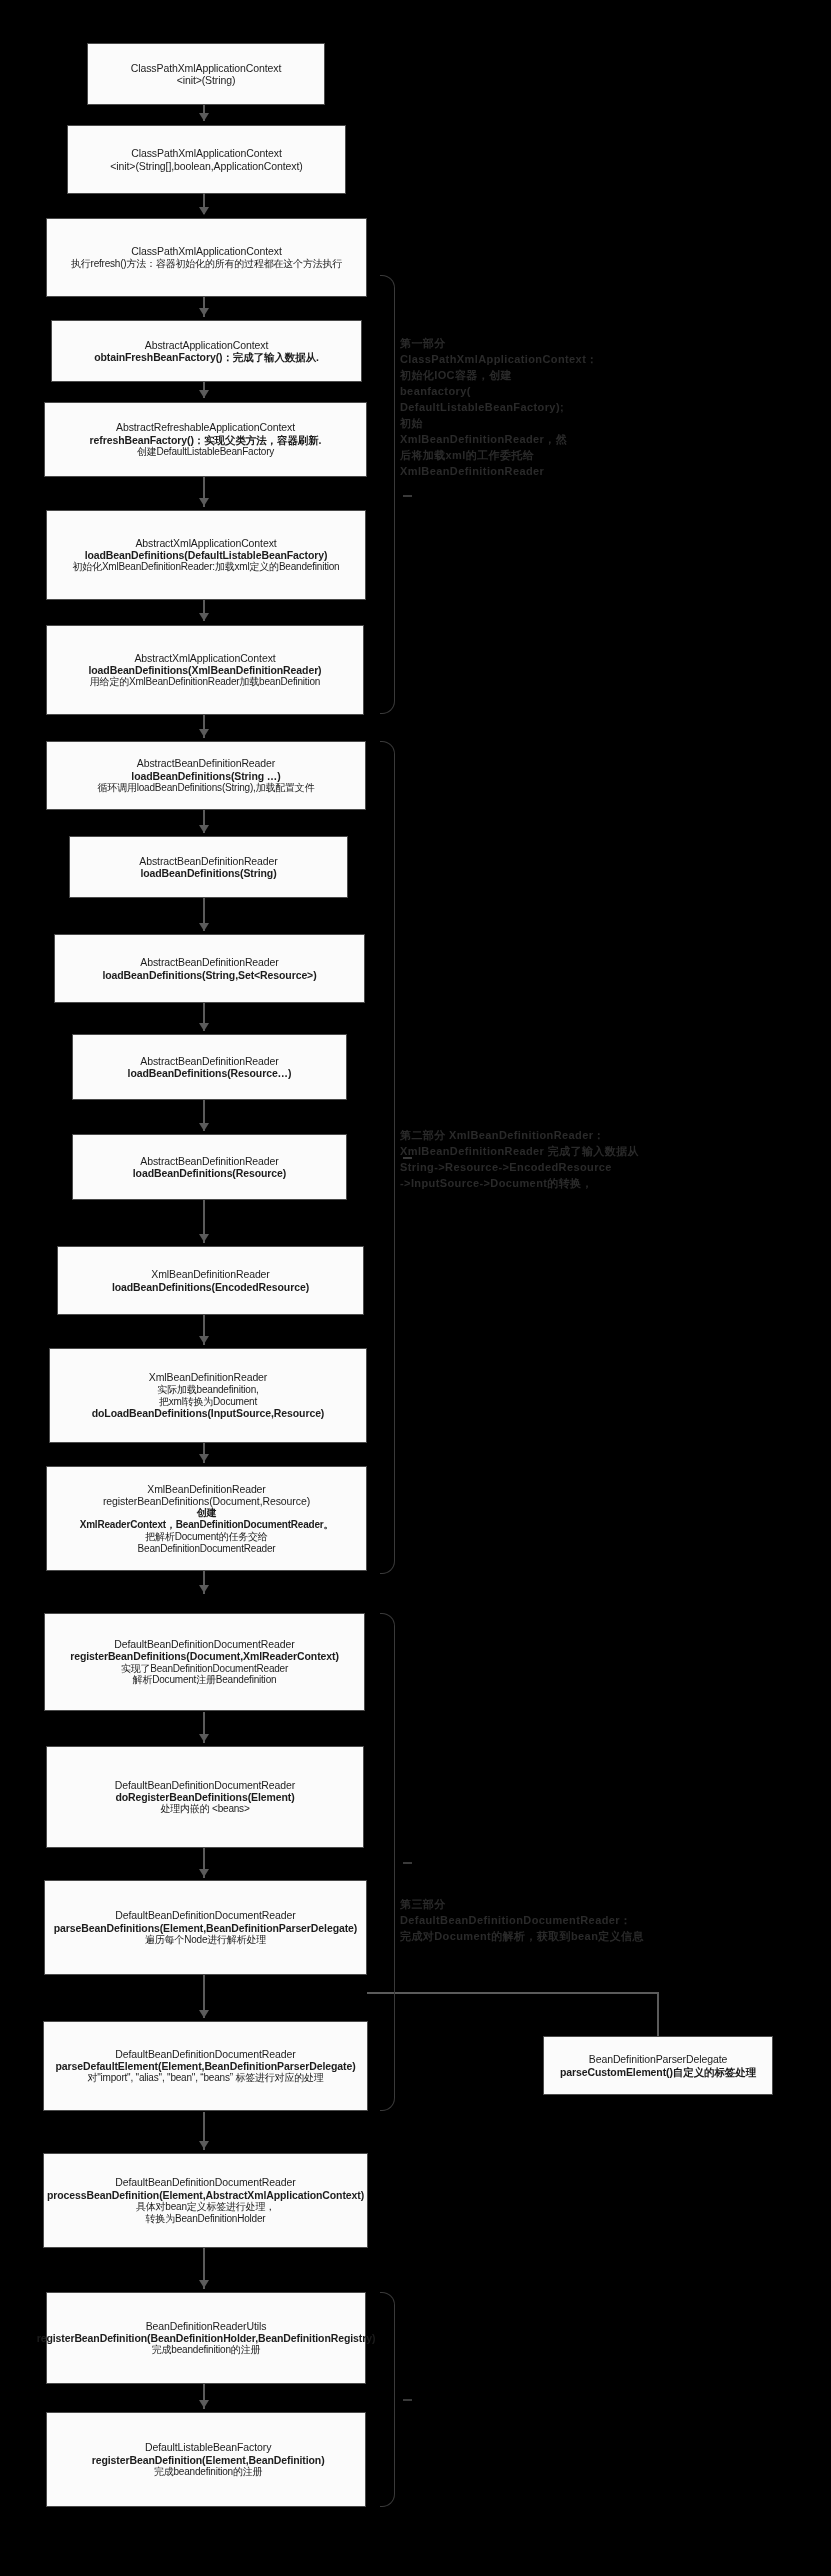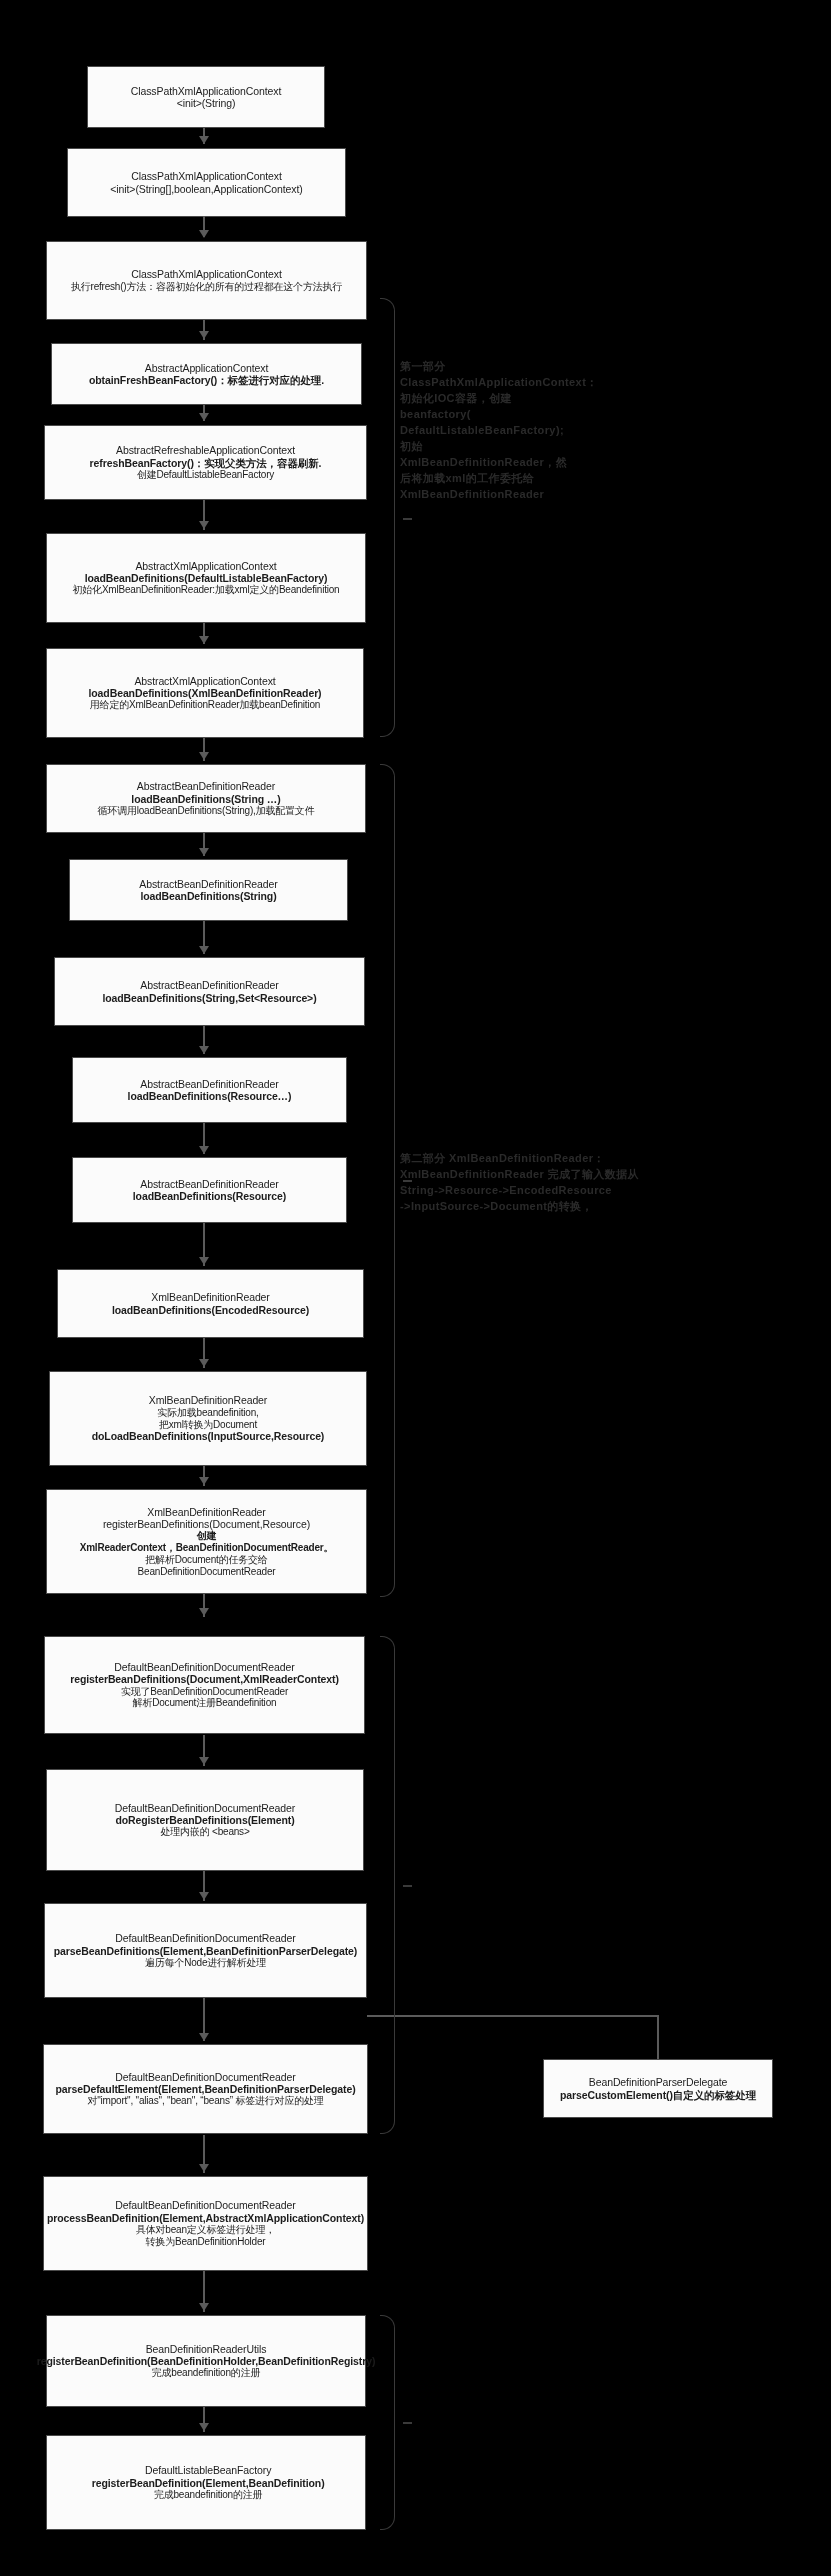--- a/index.html
+++ b/index.html
@@ -12,21 +12,20 @@
     height: 2576px;
     position: relative;
     font-family: "Liberation Sans", "DejaVu Sans", sans-serif;
     overflow: hidden;
   }
   #canvas {
     position: absolute;
     inset: 0;
     width: 831px;
     height: 1860px;
-    margin-top: 23px;
   }
   
   .node {
     position: absolute;
     background: #fbfbfb;
     border: 1.8px solid #4a4a4a;
     box-sizing: border-box;
     display: flex;
     flex-direction: column;
     align-items: center;
@@ -117,21 +116,21 @@
     <div class="node" style="left: 67px; top: 125px; width: 279px; height: 69px;">
       <div class="cls">ClassPathXmlApplicationContext</div>
       <div class="cls">&lt;init&gt;(String[],boolean,ApplicationContext)</div>
     </div>
     <div class="node" style="left: 46px; top: 218px; width: 321px; height: 79px;">
       <div class="cls">ClassPathXmlApplicationContext</div>
       <div class="desc">执行refresh()方法：容器初始化的所有的过程都在这个方法执行</div>
     </div>
     <div class="node" style="left: 51px; top: 320px; width: 311px; height: 62px;">
       <div class="cls">AbstractApplicationContext</div>
-      <div class="sig">obtainFreshBeanFactory()：标签进行对应的处理.</div>
+      <div class="sig">obtainFreshBeanFactory()：完成了输入数据从.</div>
     </div>
     <div class="node" style="left: 44px; top: 402px; width: 323px; height: 75px;">
       <div class="cls">AbstractRefreshableApplicationContext</div>
       <div class="sig">refreshBeanFactory()：实现父类方法，容器刷新.</div>
       <div class="desc">创建DefaultListableBeanFactory</div>
     </div>
     <div class="node" style="left: 46px; top: 510px; width: 320px; height: 90px;">
       <div class="cls">AbstractXmlApplicationContext</div>
       <div class="sig">loadBeanDefinitions(DefaultListableBeanFactory)</div>
       <div class="desc">初始化XmlBeanDefinitionReader:加载xml定义的Beandefinition</div>
@@ -277,16 +276,19 @@
 后将加载xml的工作委托给
 XmlBeanDefinitionReader</div>
     <div class="brace" style="left: 380px; top: 741px; height: 833px;"></div>
     <div class="brace-nub" style="left: 403px; top: 1157px;"></div>
     <div class="annot" style="left: 400px; top: 1128px; width: 328px;">第二部分 XmlBeanDefinitionReader：
 XmlBeanDefinitionReader 完成了输入数据从
 String-&gt;Resource-&gt;EncodedResource
 -&gt;InputSource-&gt;Document的转换，</div>
     <div class="brace" style="left: 380px; top: 1613px; height: 498px;"></div>
     <div class="brace-nub" style="left: 403px; top: 1862px;"></div>
+    <div class="annot" style="left: 400px; top: 1897px; width: 328px;">第三部分
+DefaultBeanDefinitionDocumentReader：
+完成对Document的解析，获取到bean定义信息</div>
     <div class="brace" style="left: 380px; top: 2292px; height: 215px;"></div>
     <div class="brace-nub" style="left: 403px; top: 2399px;"></div>
   </div>
 
 
 </body></html>

